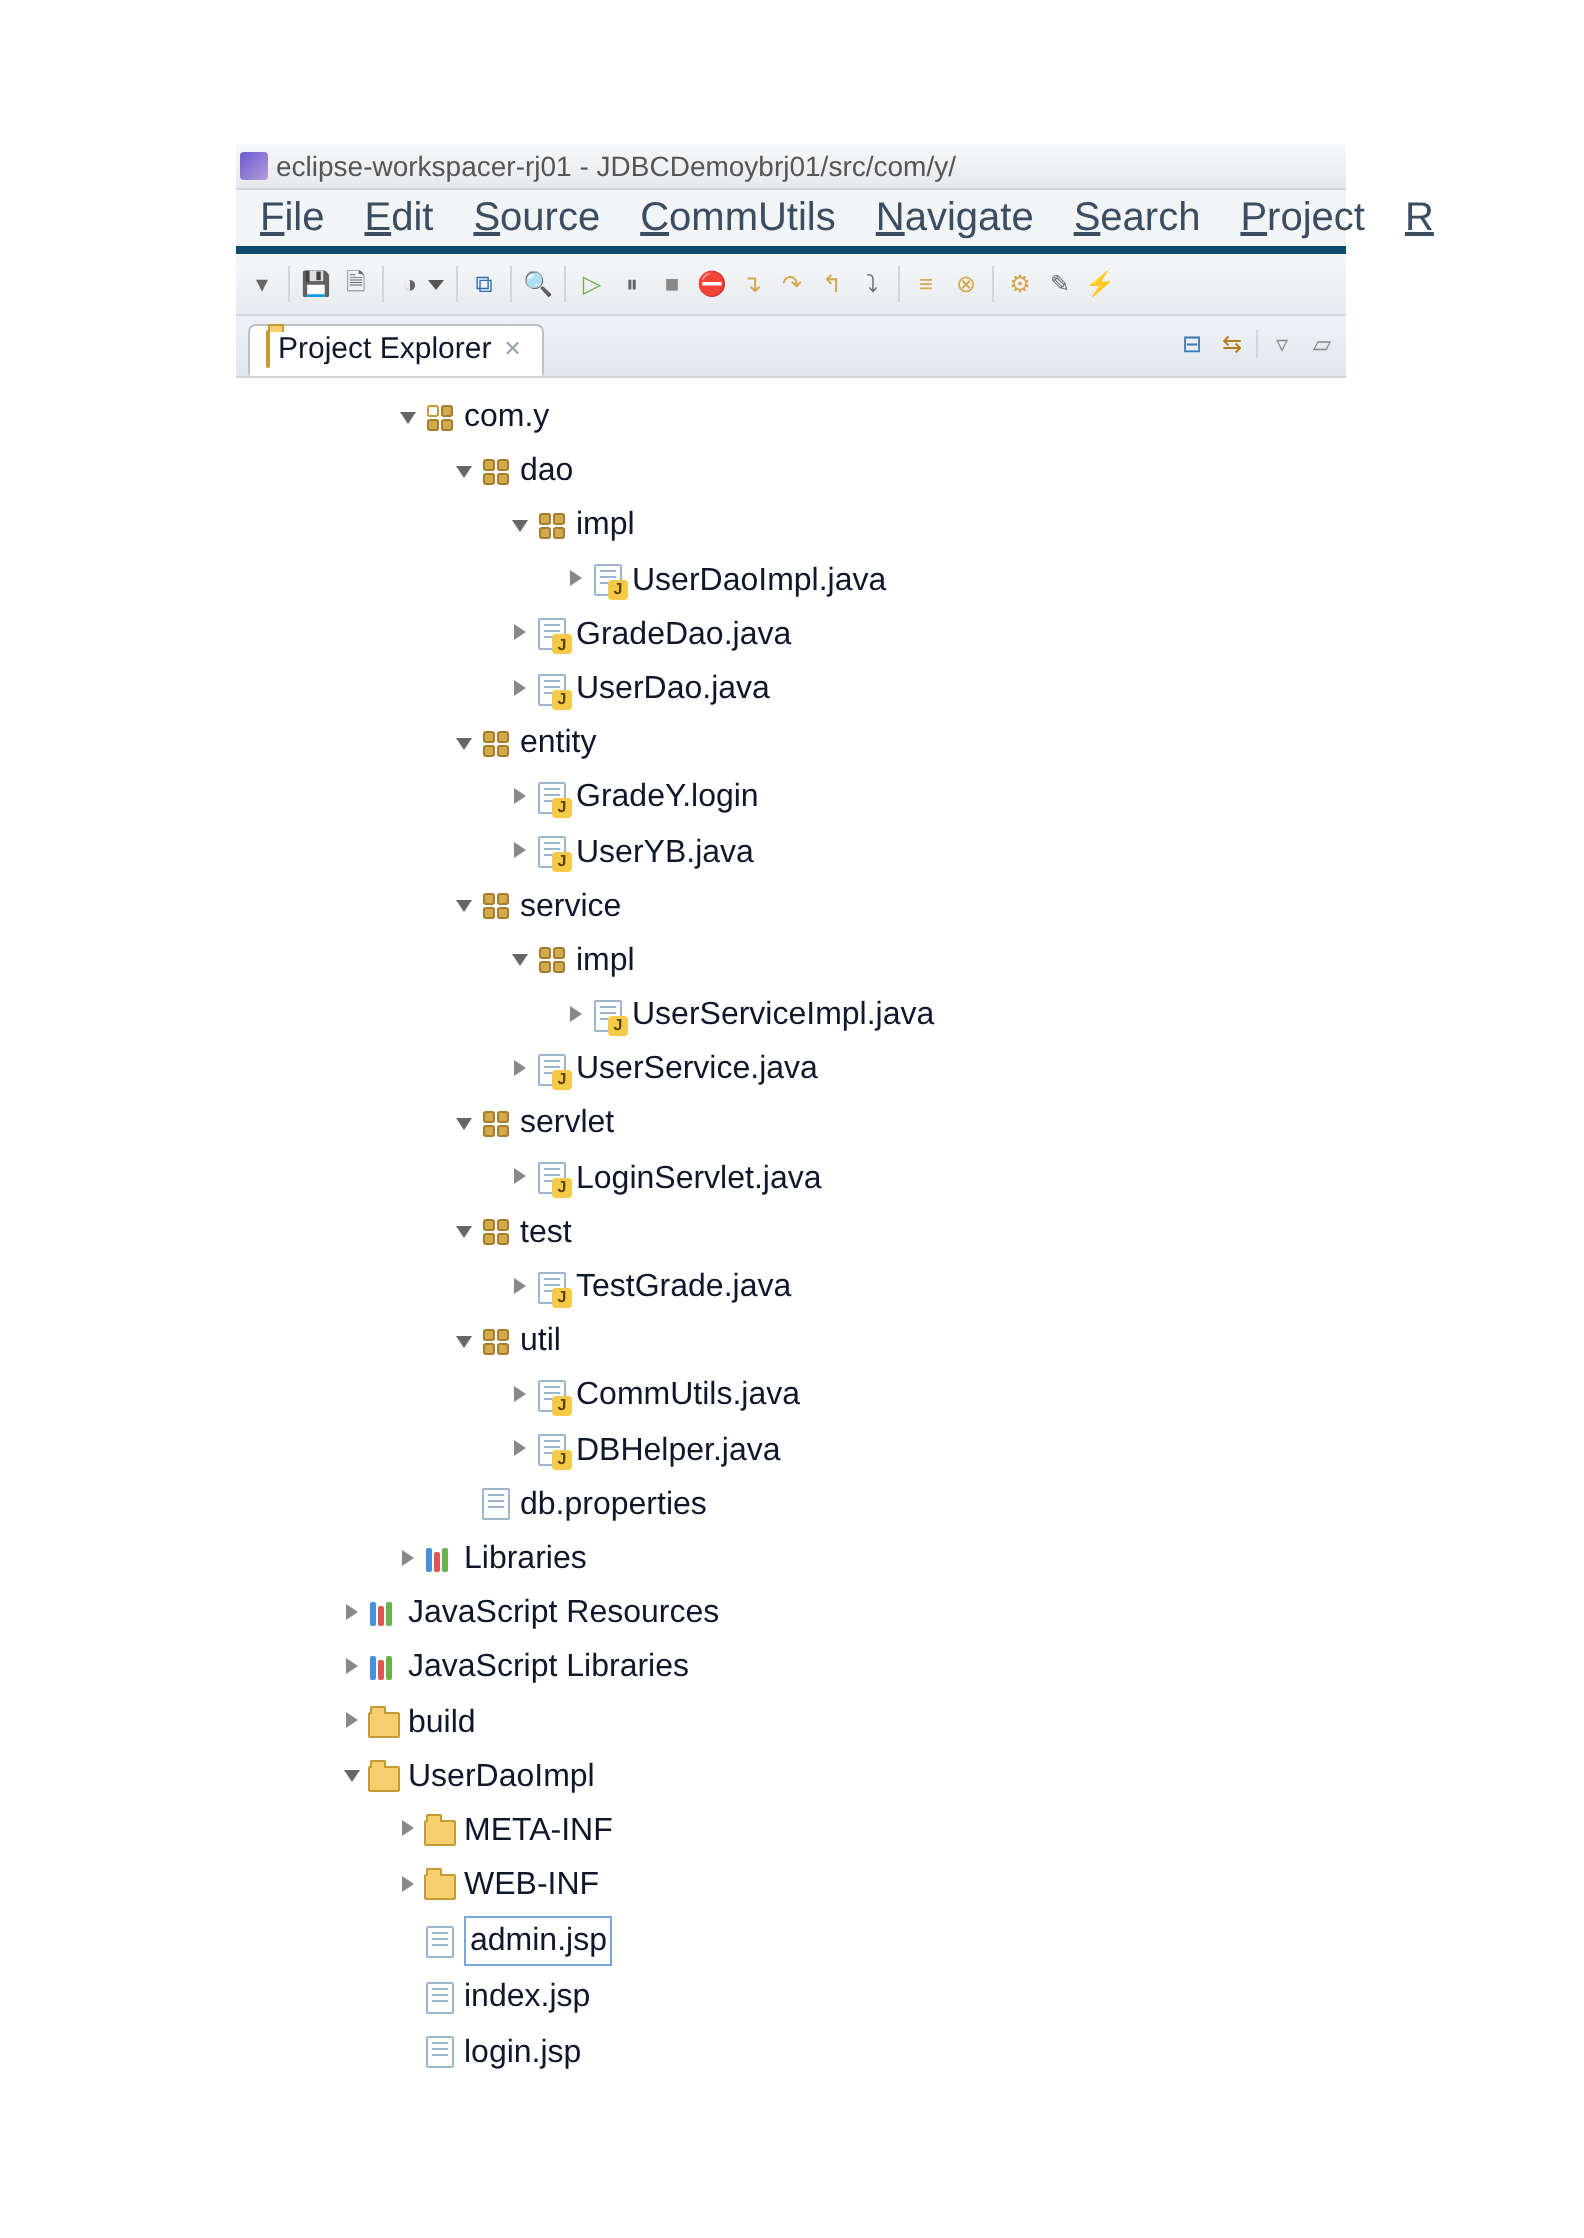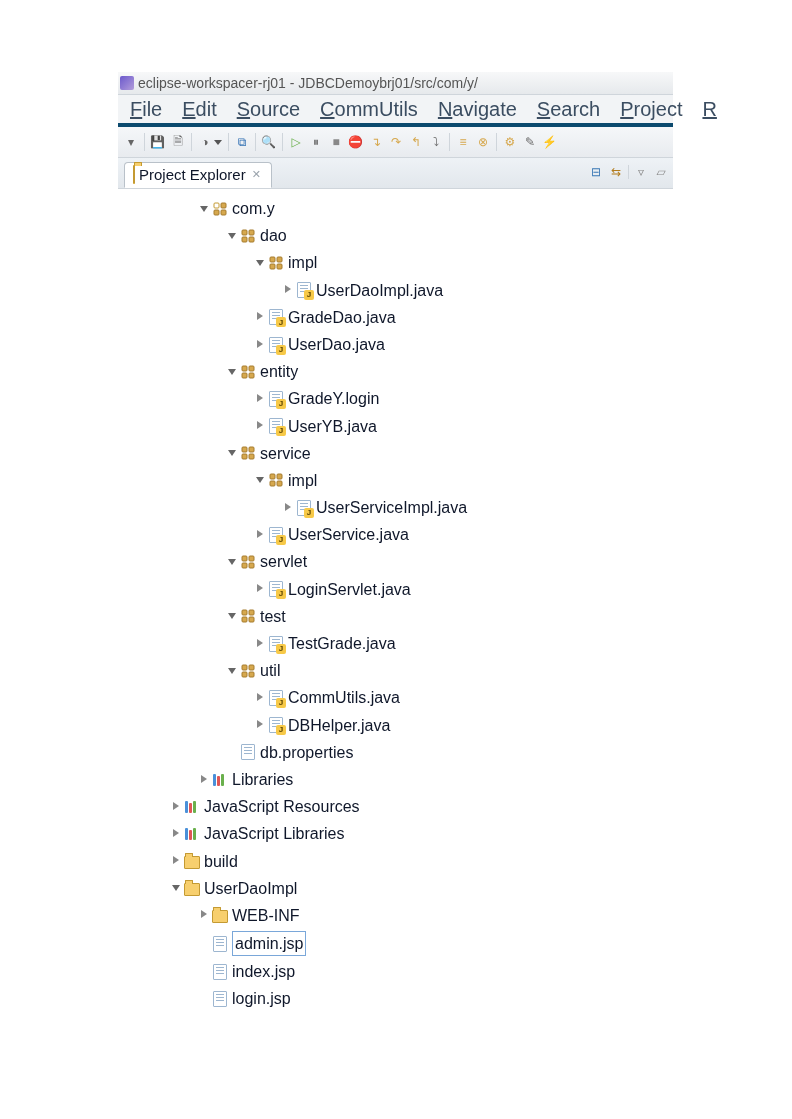--- a/index.html
+++ b/index.html
@@ -530,20 +530,27 @@
           <span class="ic-folder"></span>
         </span>
       <span class="lbl">UserDaoImpl</span>
     </div>
 
     <div class="node" style="padding-left:80px">
       <span class="caret closed"></span>
       <span class="ic">
           <span class="ic-folder"></span>
         </span>
+      <span class="lbl">META-INF</span>
+    </div>
+    <div class="node" style="padding-left:80px">
+      <span class="caret closed"></span>
+      <span class="ic">
+          <span class="ic-folder"></span>
+        </span>
       <span class="lbl">WEB-INF</span>
     </div>
 
     <div class="node selected" style="padding-left:94px">
       <span class="ic">
           <span class="ic-prop"></span>
         </span>
       <span class="lbl">admin.jsp</span>
     </div>
     <div class="node" style="padding-left:94px">

